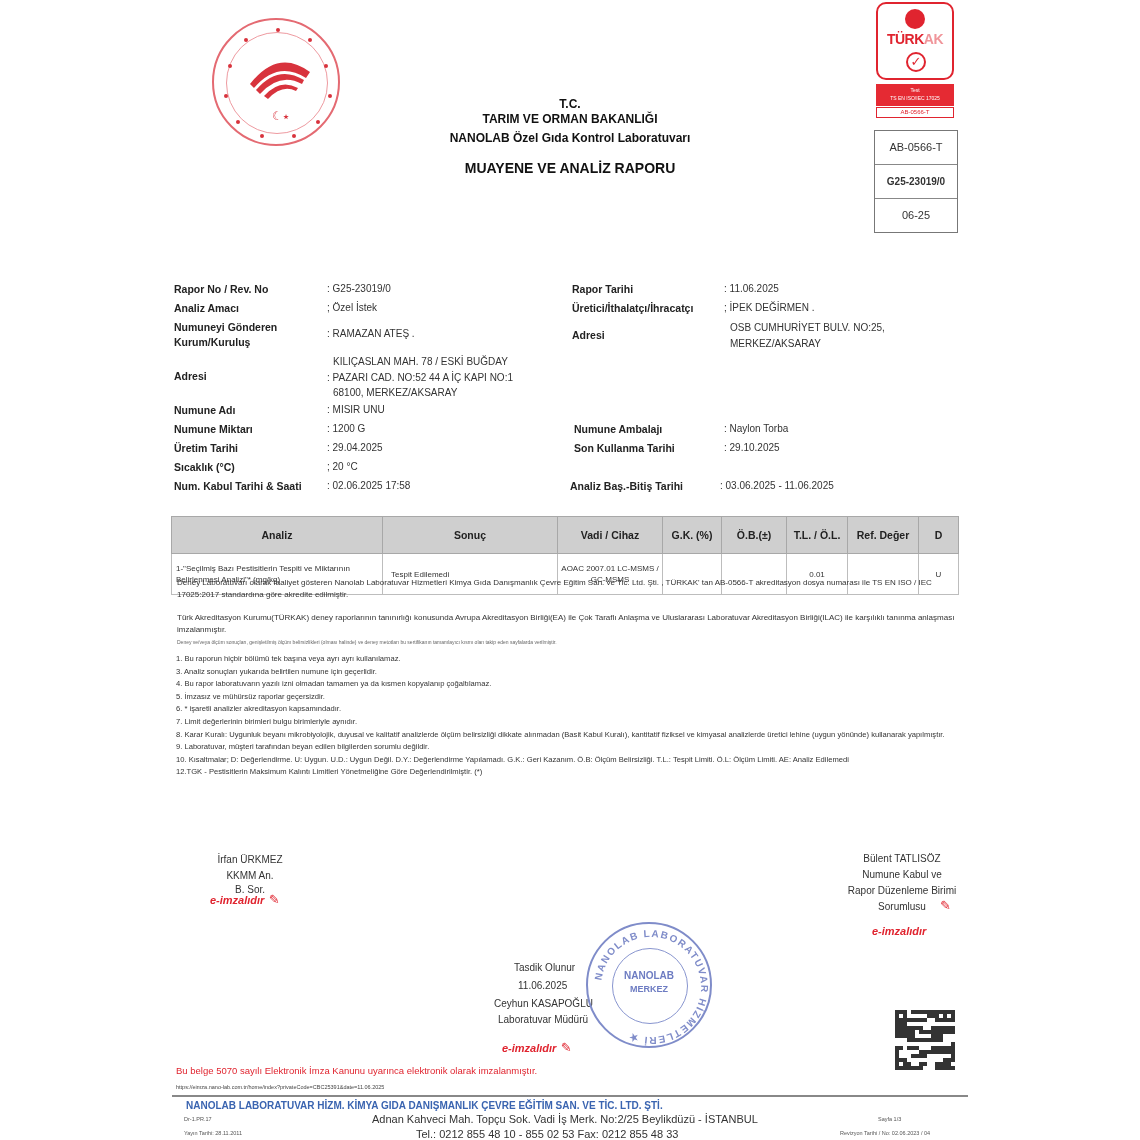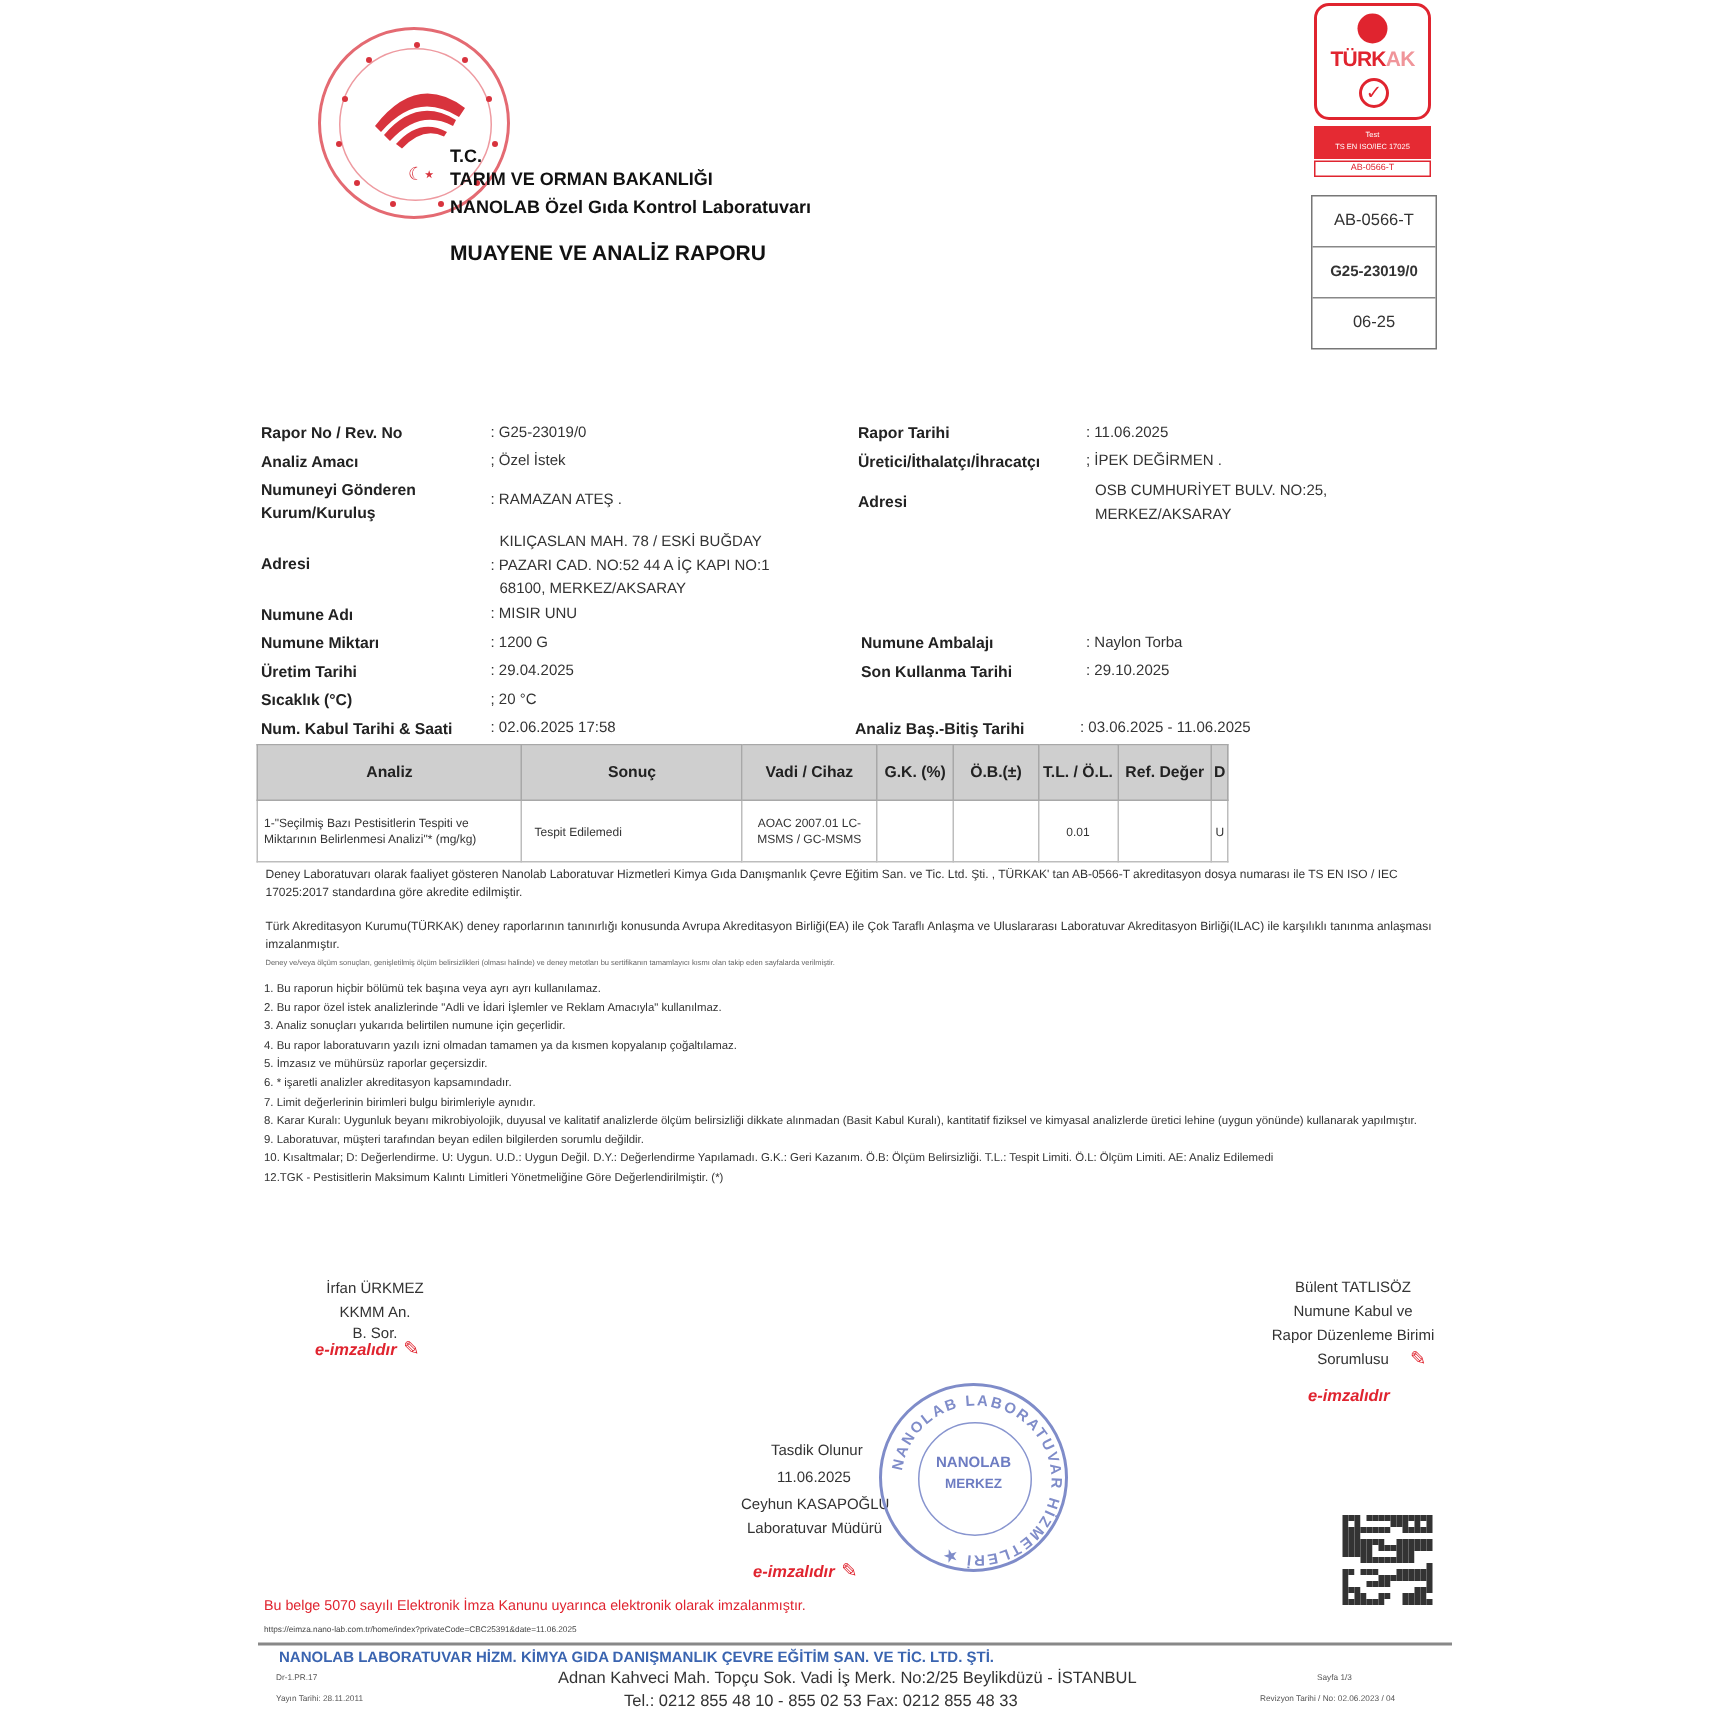--- a/index.html
+++ b/index.html
@@ -6,21 +6,21 @@
   body { width:1140px; height:1140px; position:relative; overflow:hidden; font-family:"Liberation Sans", sans-serif; color:#222; }
   .abs { position:absolute; }
 
   
   .seal { left:212px; top:18px; width:128px; height:128px; border-radius:50%; border:2px solid #e46a72; box-sizing:border-box; }
   .seal .inner { position:absolute; left:12px; top:12px; width:100px; height:100px; border-radius:50%; border:1px solid #ee9aa0; }
   .seal .dot { position:absolute; width:4px; height:4px; background:#d8333d; border-radius:50%; }
   .seal svg { position:absolute; left:0; top:0; }
 
   
-  .hdr { left:300px; width:540px; text-align:left; color:#111; }
+  .hdr { left:300px; width:540px; text-align:center; color:#111; }
   .hdr.tc { top:97px; font-size:12px; font-weight:bold; }
   .hdr.ministry { top:112px; font-size:12px; font-weight:bold; }
   .hdr.lab { top:131px; font-size:12px; font-weight:bold; }
   .hdr.title { top:160px; font-size:14px; font-weight:bold; }
 
   
   .turkak { left:876px; top:2px; width:78px; height:78px; border:2px solid #e0242f; border-radius:10px; box-sizing:border-box; background:#fff; }
   .turkak .flag { position:absolute; left:27px; top:5px; width:20px; height:20px; border-radius:50%; background:#e0242f; }
   .turkak .word { position:absolute; left:0; top:27px; width:100%; text-align:center; font-weight:bold; font-size:14px; color:#e0242f; letter-spacing:-0.5px; }
   .turkak .word span.light { color:#f0959a; }
@@ -33,21 +33,21 @@
   .codebox div { height:33px; line-height:33px; text-align:center; font-size:11px; color:#333; border-bottom:1px solid #888; }
   .codebox div:last-child { border-bottom:none; }
   .codebox div.small { font-size:10px;font-weight:bold; }
 
   
   .lbl { font-size:10.5px; font-weight:bold; color:#222; }
   .val { font-size:10px; color:#333; }
   .two-line { line-height:15px; }
 
   
-  table.res { position:absolute; left:171px; top:496px; width:648px; border-collapse:collapse; font-size:9px; }
+  table.res { position:absolute; left:171px; top:516px; width:788px; border-collapse:collapse; font-size:9px; }
   table.res th { background:#cfcfcf; border:1px solid #a8a8a8; height:34px; font-size:10.5px; font-weight:bold; color:#222; text-align:center; }
   table.res td { border:1px solid #bdbdbd; height:38px; text-align:center; font-size:8px; color:#333; line-height:11px; }
   table.res td.left { text-align:left; padding-left:4px; }
 
   
   .note { left:177px; font-size:8px; color:#333; line-height:12px; width:786px; }
   .tiny { font-size:5px; color:#666; }
   ol.notes { list-style:none; margin:0; padding:0; }
   ol.notes li { font-size:7.6px; line-height:12.6px; color:#333; }
 
@@ -202,21 +202,20 @@
   </tbody>
 </table>
 
 <div class="abs note" style="top:577px">Deney Laboratuvarı olarak faaliyet gösteren Nanolab Laboratuvar Hizmetleri Kimya Gıda Danışmanlık Çevre Eğitim San. ve Tic. Ltd. Şti. , TÜRKAK' tan AB-0566-T akreditasyon dosya numarası ile TS EN ISO / IEC 17025:2017 standardına göre akredite edilmiştir.</div>
 <div class="abs note" style="top:612px">Türk Akreditasyon Kurumu(TÜRKAK) deney raporlarının tanınırlığı konusunda Avrupa Akreditasyon Birliği(EA) ile Çok Taraflı Anlaşma ve Uluslararası Laboratuvar Akreditasyon Birliği(ILAC) ile karşılıklı tanınma anlaşması imzalanmıştır.</div>
 <div class="abs note tiny" style="top:636px">Deney ve/veya ölçüm sonuçları, genişletilmiş ölçüm belirsizlikleri (olması halinde) ve deney metotları bu sertifikanın tamamlayıcı kısmı olan takip eden sayfalarda verilmiştir.</div>
 
 <div class="abs" style="left:176px;top:653px;width:790px">
   <ol class="notes">
     <li>1. Bu raporun hiçbir bölümü tek başına veya ayrı ayrı kullanılamaz.</li>
-    <li>2. Bu rapor özel istek analizlerinde "Adli ve İdari İşlemler ve Reklam Amacıyla" kullanılmaz.</li>
     <li>3. Analiz sonuçları yukarıda belirtilen numune için geçerlidir.</li>
     <li>4. Bu rapor laboratuvarın yazılı izni olmadan tamamen ya da kısmen kopyalanıp çoğaltılamaz.</li>
     <li>5. İmzasız ve mühürsüz raporlar geçersizdir.</li>
     <li>6. * işaretli analizler akreditasyon kapsamındadır.</li>
     <li>7. Limit değerlerinin birimleri bulgu birimleriyle aynıdır.</li>
     <li>8. Karar Kuralı: Uygunluk beyanı mikrobiyolojik, duyusal ve kalitatif analizlerde ölçüm belirsizliği dikkate alınmadan (Basit Kabul Kuralı),  kantitatif fiziksel ve kimyasal analizlerde üretici lehine (uygun yönünde) kullanarak yapılmıştır.</li>
     <li>9. Laboratuvar, müşteri tarafından beyan edilen bilgilerden sorumlu değildir.</li>
     <li>10. Kısaltmalar; D: Değerlendirme. U: Uygun. U.D.: Uygun Değil. D.Y.: Değerlendirme Yapılamadı.  G.K.: Geri Kazanım. Ö.B: Ölçüm Belirsizliği. T.L.: Tespit Limiti. Ö.L: Ölçüm Limiti. AE: Analiz Edilemedi</li>
     <li>12.TGK - Pestisitlerin Maksimum Kalıntı Limitleri Yönetmeliğine Göre Değerlendirilmiştir. (*)</li>
   </ol>

